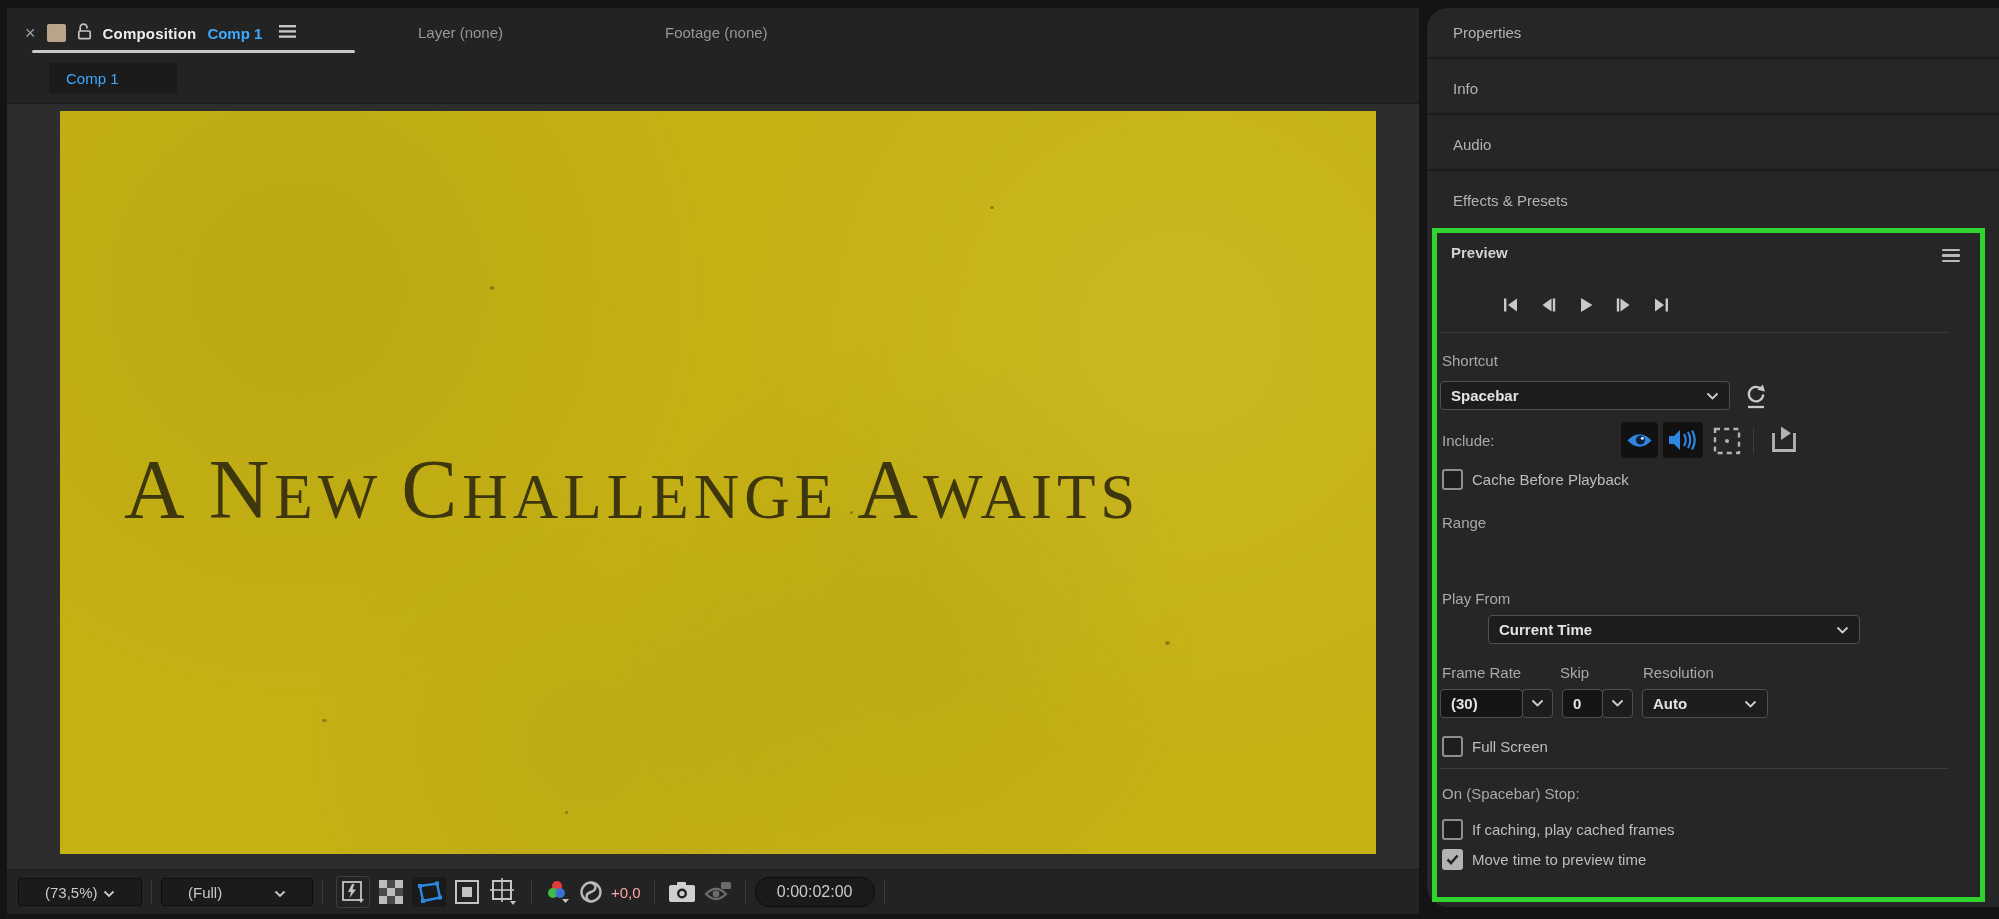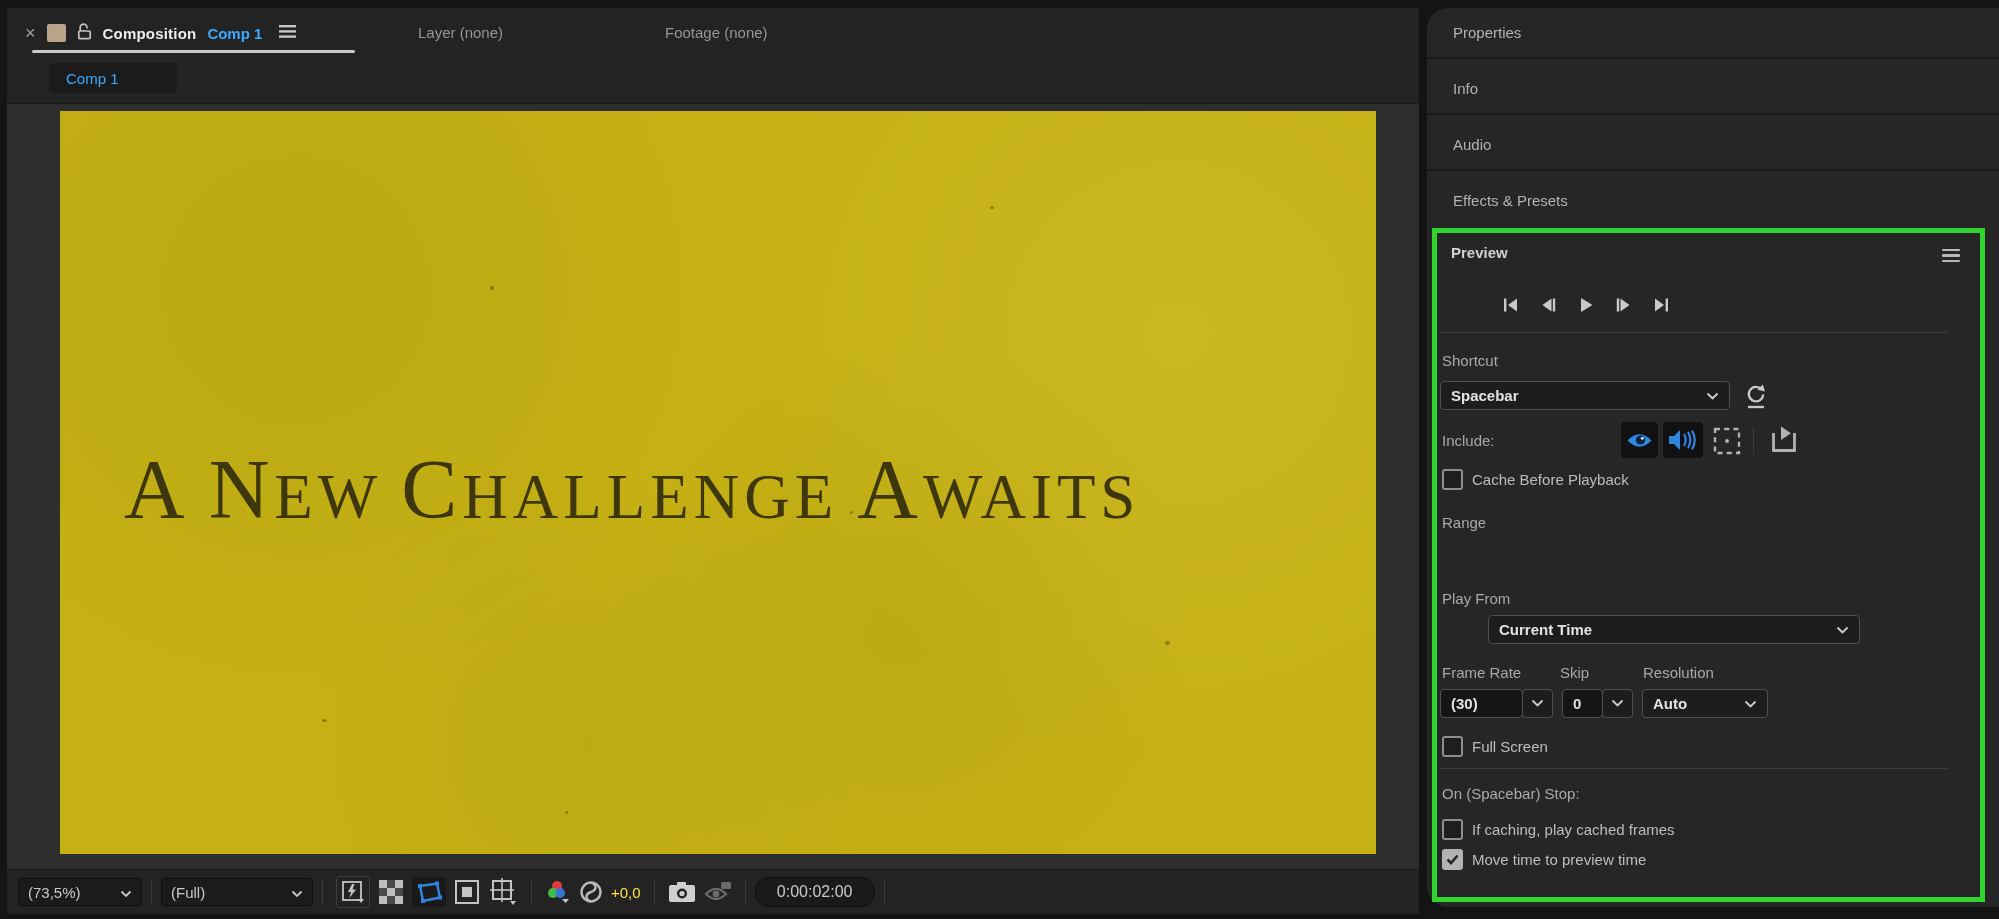--- a/index.html
+++ b/index.html
@@ -31,26 +31,26 @@
               font-family:"Liberation Serif",serif;line-height:84px;}
   .comp-title .tw{margin-right:19px;letter-spacing:5px;}
   .comp-title .big{font-size:84px;}
   .comp-title .sm{font-size:63px;text-transform:uppercase;}
 
   
   .toolbar{position:absolute;left:0;top:861px;width:1412px;height:45px;background:#232323;border-top:1px solid #191919;
            display:flex;align-items:center;padding-left:11px;box-sizing:border-box;}
   .tb-sep{width:1px;height:24px;background:#3a3a3a;margin:0 9px;flex:none;}
   .tb-dd{height:28px;background:#1b1b1b;border:1px solid #0d0d0d;border-radius:3px;display:flex;align-items:center;
-         padding:0 9px;box-sizing:border-box;color:#c9c9c9;font-size:15px;flex:none;}
+         padding:0 26px;box-sizing:border-box;color:#c9c9c9;font-size:15px;flex:none;}
   .tb-dd .chev{margin-left:auto;}
   .tb-icon{flex:none;display:flex;align-items:center;justify-content:center;margin:0 4px;}
   .timecode{height:28px;background:#1a1a1a;border:1px solid #0c0c0c;border-radius:14px;display:flex;align-items:center;
             justify-content:center;width:118px;color:#c9c9c9;font-size:16px;flex:none;}
-  .blue-val{color:#fde047;font-size:15px;margin:0 4px;flex:none;}
+  .blue-val{color:#fca5a5;font-size:15px;margin:0 4px;flex:none;}
 
   
   .right-panel{position:absolute;left:1427px;top:8px;width:624px;height:899px;background:#262626;border-radius:21px;}
   .rp-row-label{position:absolute;left:26px;color:#b3b3b3;font-size:15px;}
   .rp-div{position:absolute;left:0;width:572px;height:2px;background:#1a1a1a;}
 
   .preview-outline{position:absolute;left:1432px;top:228px;width:553px;height:674px;border:5px solid #2fd42f;
                    box-sizing:border-box;pointer-events:none;}
   .pv-label{position:absolute;color:#a9a9a9;font-size:15px;}
   .pv-title{position:absolute;left:1451px;top:244px;color:#d2d2d2;font-size:15px;font-weight:700;}

